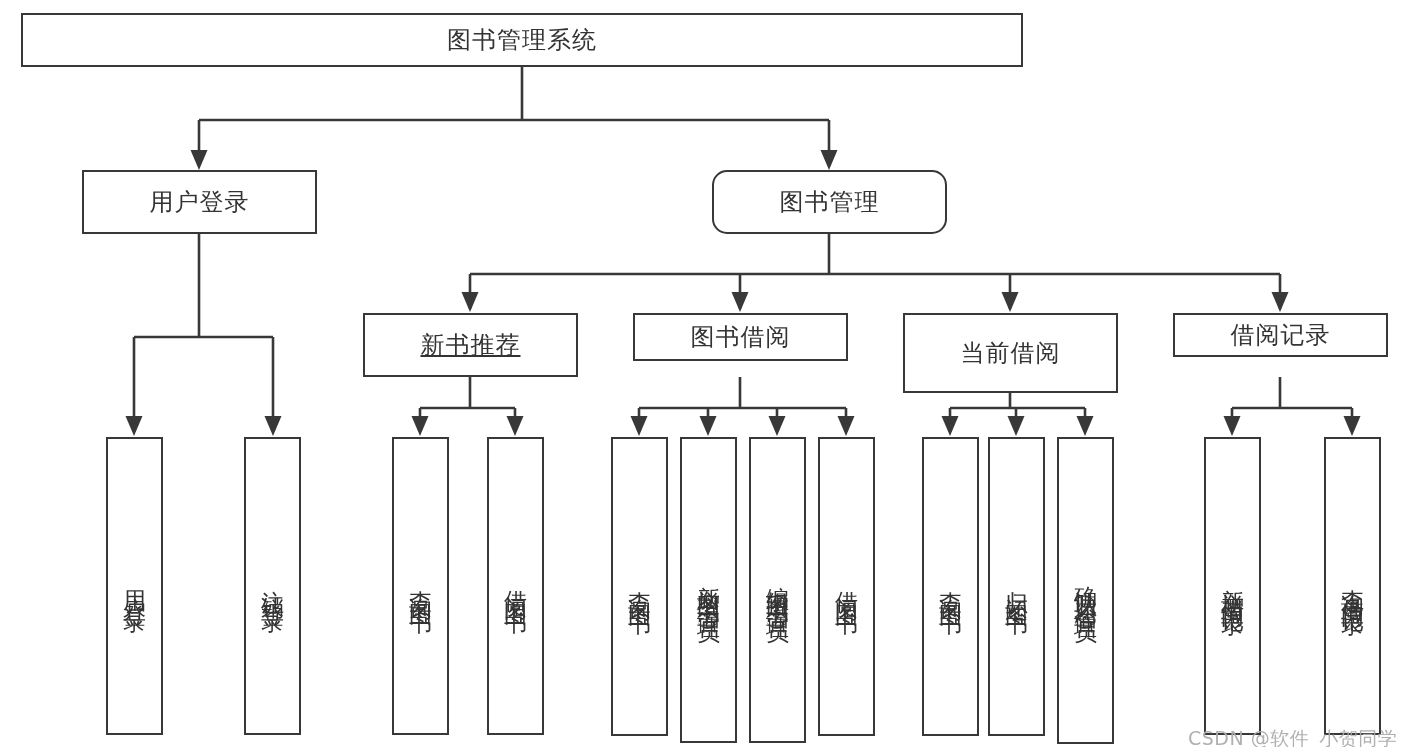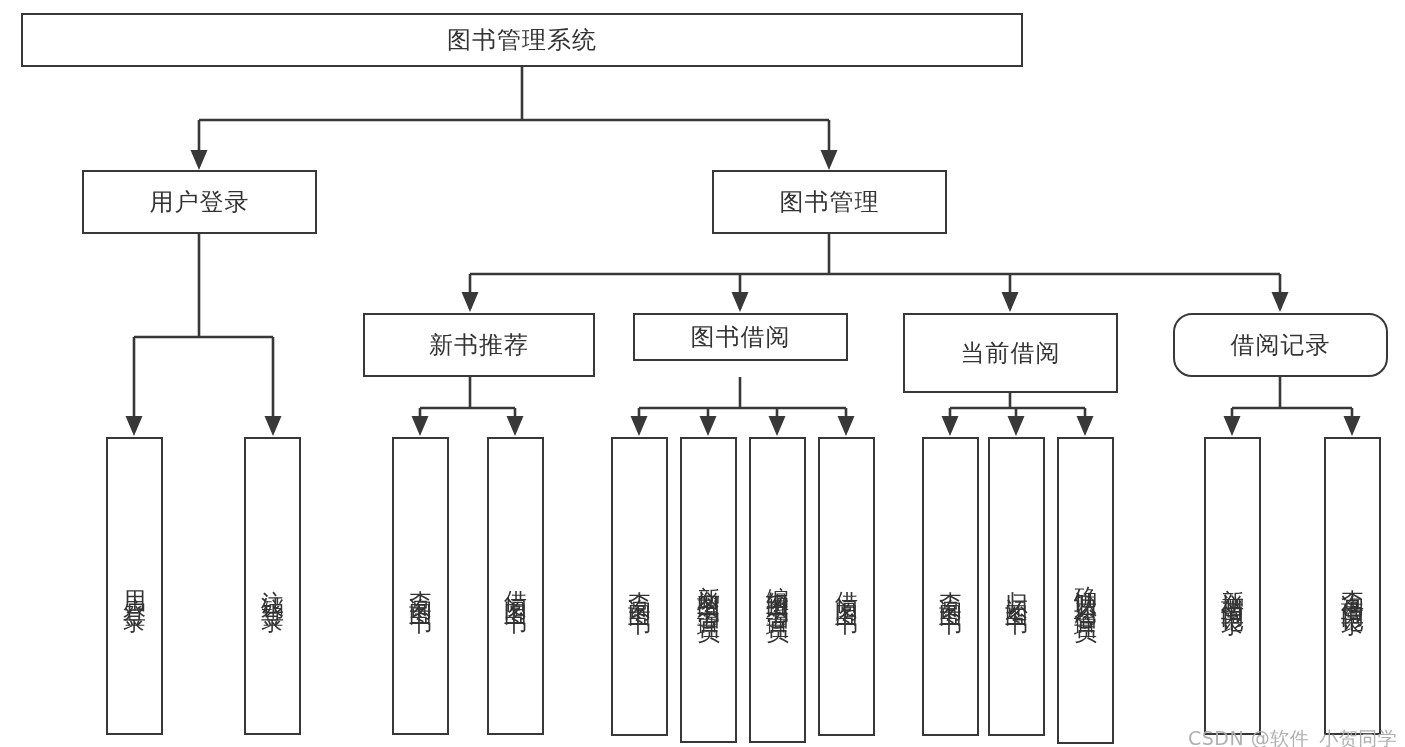--- a/index.html
+++ b/index.html
@@ -109,26 +109,26 @@
       <polygon points="1007.5,416 1024.5,416 1016,436"></polygon>
       <polygon points="1076.5,416 1093.5,416 1085,436"></polygon>
       <polygon points="1223.5,416 1240.5,416 1232,436"></polygon>
       <polygon points="1343.5,416 1360.5,416 1352,436"></polygon>
     </g>
   </svg>
 
   <div class="node root-node" style="left:21px; top:13px; width:1002px; height:54px;">图书管理系统</div>
 
   <div class="node" style="left:82px; top:170px; width:235px; height:64px;">用户登录</div>
-  <div class="node" style="left:712px; top:170px; width:235px; height:64px;">图书管理</div>
+  <div class="node" style="left:712px; top:170px; width:235px; height:64px;border-radius:15px;">图书管理</div>
 
-  <div class="node" style="left:363px; top:313px; width:232px; height:64px;">新书推荐</div>
+  <div class="node" style="left:363px; top:313px; width:215px; height:64px;text-decoration:underline;">新书推荐</div>
   <div class="node" style="left:633px; top:313px; width:215px; height:48px;">图书借阅</div>
   <div class="node" style="left:903px; top:313px; width:215px; height:80px;">当前借阅</div>
-  <div class="node" style="left:1173px; top:313px; width:215px; height:64px;border-radius:19px;">借阅记录</div>
+  <div class="node" style="left:1173px; top:313px; width:215px; height:44px;">借阅记录</div>
 
   <div class="node vnode" style="left:106px; top:437px; width:57px; height:298px;">用户登录</div>
   <div class="node vnode" style="left:244px; top:437px; width:57px; height:298px;">注销登录</div>
 
   <div class="node vnode" style="left:392px; top:437px; width:57px; height:298px;">查询图书</div>
   <div class="node vnode" style="left:487px; top:437px; width:57px; height:298px;">借阅图书</div>
 
   <div class="node vnode" style="left:611px; top:437px; width:57px; height:299px;">查询图书</div>
   <div class="node vnode" style="left:680px; top:437px; width:57px; height:306px; letter-spacing:5px;">新增图书（管理员）</div>
   <div class="node vnode" style="left:749px; top:437px; width:57px; height:306px; letter-spacing:5px;">编辑图书（管理员）</div>

